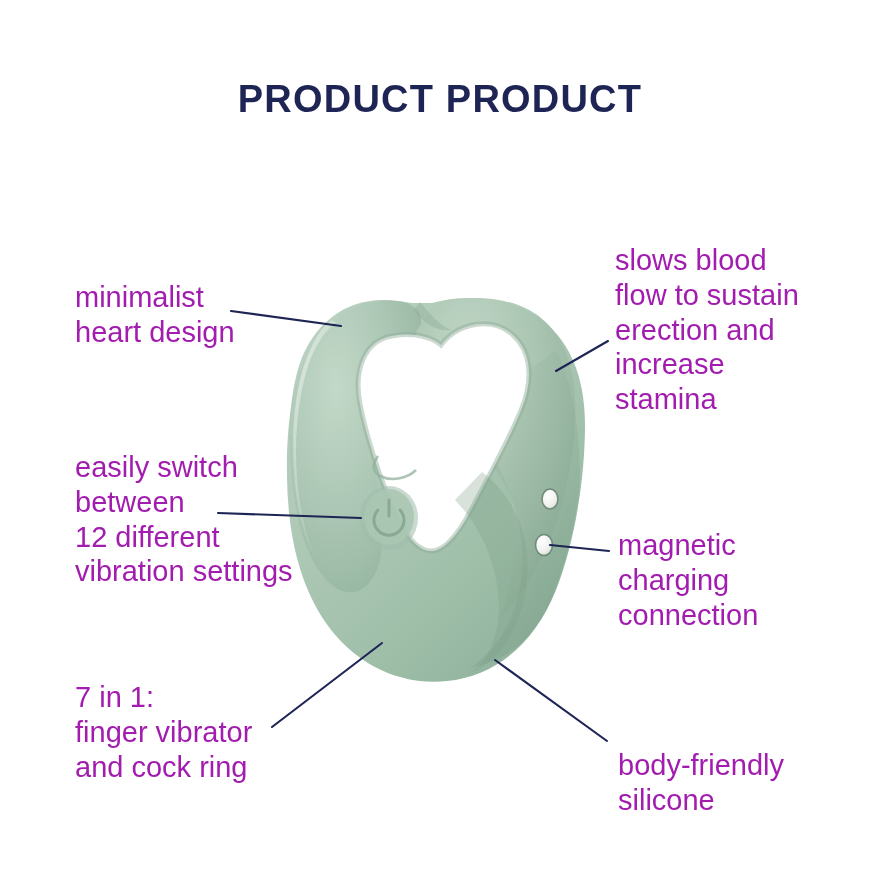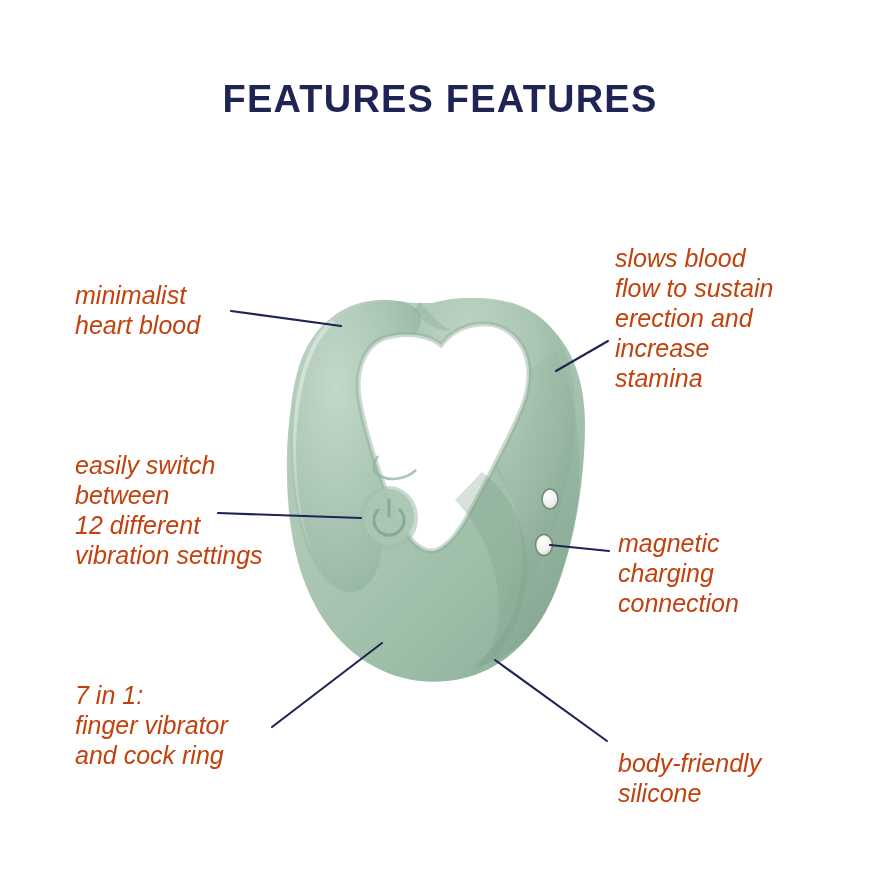--- a/index.html
+++ b/index.html
@@ -23,26 +23,25 @@
     text-align: center;
     font-family: "Liberation Sans", sans-serif;
     font-size: 38px;
     font-weight: bold;
     letter-spacing: 1.2px;
     color: #1e2454;
   }
   .callout {
     position: absolute;
     font-family: "Liberation Sans", sans-serif;
-    font-size: 25px;
+    font-size: 29px;
     line-height: 1.20;
-    color: #c2410c;
+    color: #a21caf;
     white-space: pre-line;
     font-weight: 500;
-    font-style: italic;
   }
   .callout.right {
     text-align: left;
   }
   .callout.left {
     text-align: left;
   }
   #c-minimalist   { left: 75px;  top: 280px; width: 280px; }
   #c-easily       { left: 75px;  top: 450px; width: 280px; }
   #c-twoinone     { left: 75px;  top: 680px; width: 300px; }
@@ -57,21 +56,21 @@
     width: 880px;
     height: 880px;
   }
   .leader { stroke: #1e2454; stroke-width: 2.1; fill: none; stroke-linecap: round; }
 </style>
 </head>
 <body>
 
 <div id="page">
 
-  <div id="title">FEATURES FEATURES</div>
+  <div id="title">PRODUCT PRODUCT</div>
 
   <svg id="artwork" viewBox="0 0 880 880">
     <defs>
 
       <linearGradient id="bodyGrad" x1="0.15" y1="0.05" x2="0.85" y2="0.95">
         <stop offset="0%" stop-color="#b9d0be"></stop>
         <stop offset="35%" stop-color="#aec8b6"></stop>
         <stop offset="70%" stop-color="#9fbfa9"></stop>
         <stop offset="100%" stop-color="#8fb19b"></stop>
       </linearGradient>
@@ -225,21 +224,21 @@
       <line class="leader" x1="231" y1="311" x2="341" y2="326"></line>
       <line class="leader" x1="218" y1="513" x2="361" y2="518"></line>
       <line class="leader" x1="272" y1="727" x2="382" y2="643"></line>
       <line class="leader" x1="608" y1="341" x2="556" y2="371"></line>
       <line class="leader" x1="609" y1="551" x2="550" y2="545"></line>
       <line class="leader" x1="607" y1="741" x2="495" y2="660"></line>
     </g>
   </svg>
 
   <div id="c-minimalist" class="callout left">minimalist
-heart blood</div>
+heart design</div>
 
   <div id="c-easily" class="callout left">easily switch
 between
 12 different
 vibration settings</div>
 
   <div id="c-twoinone" class="callout left">7 in 1:
 finger vibrator
 and cock ring</div>
 

